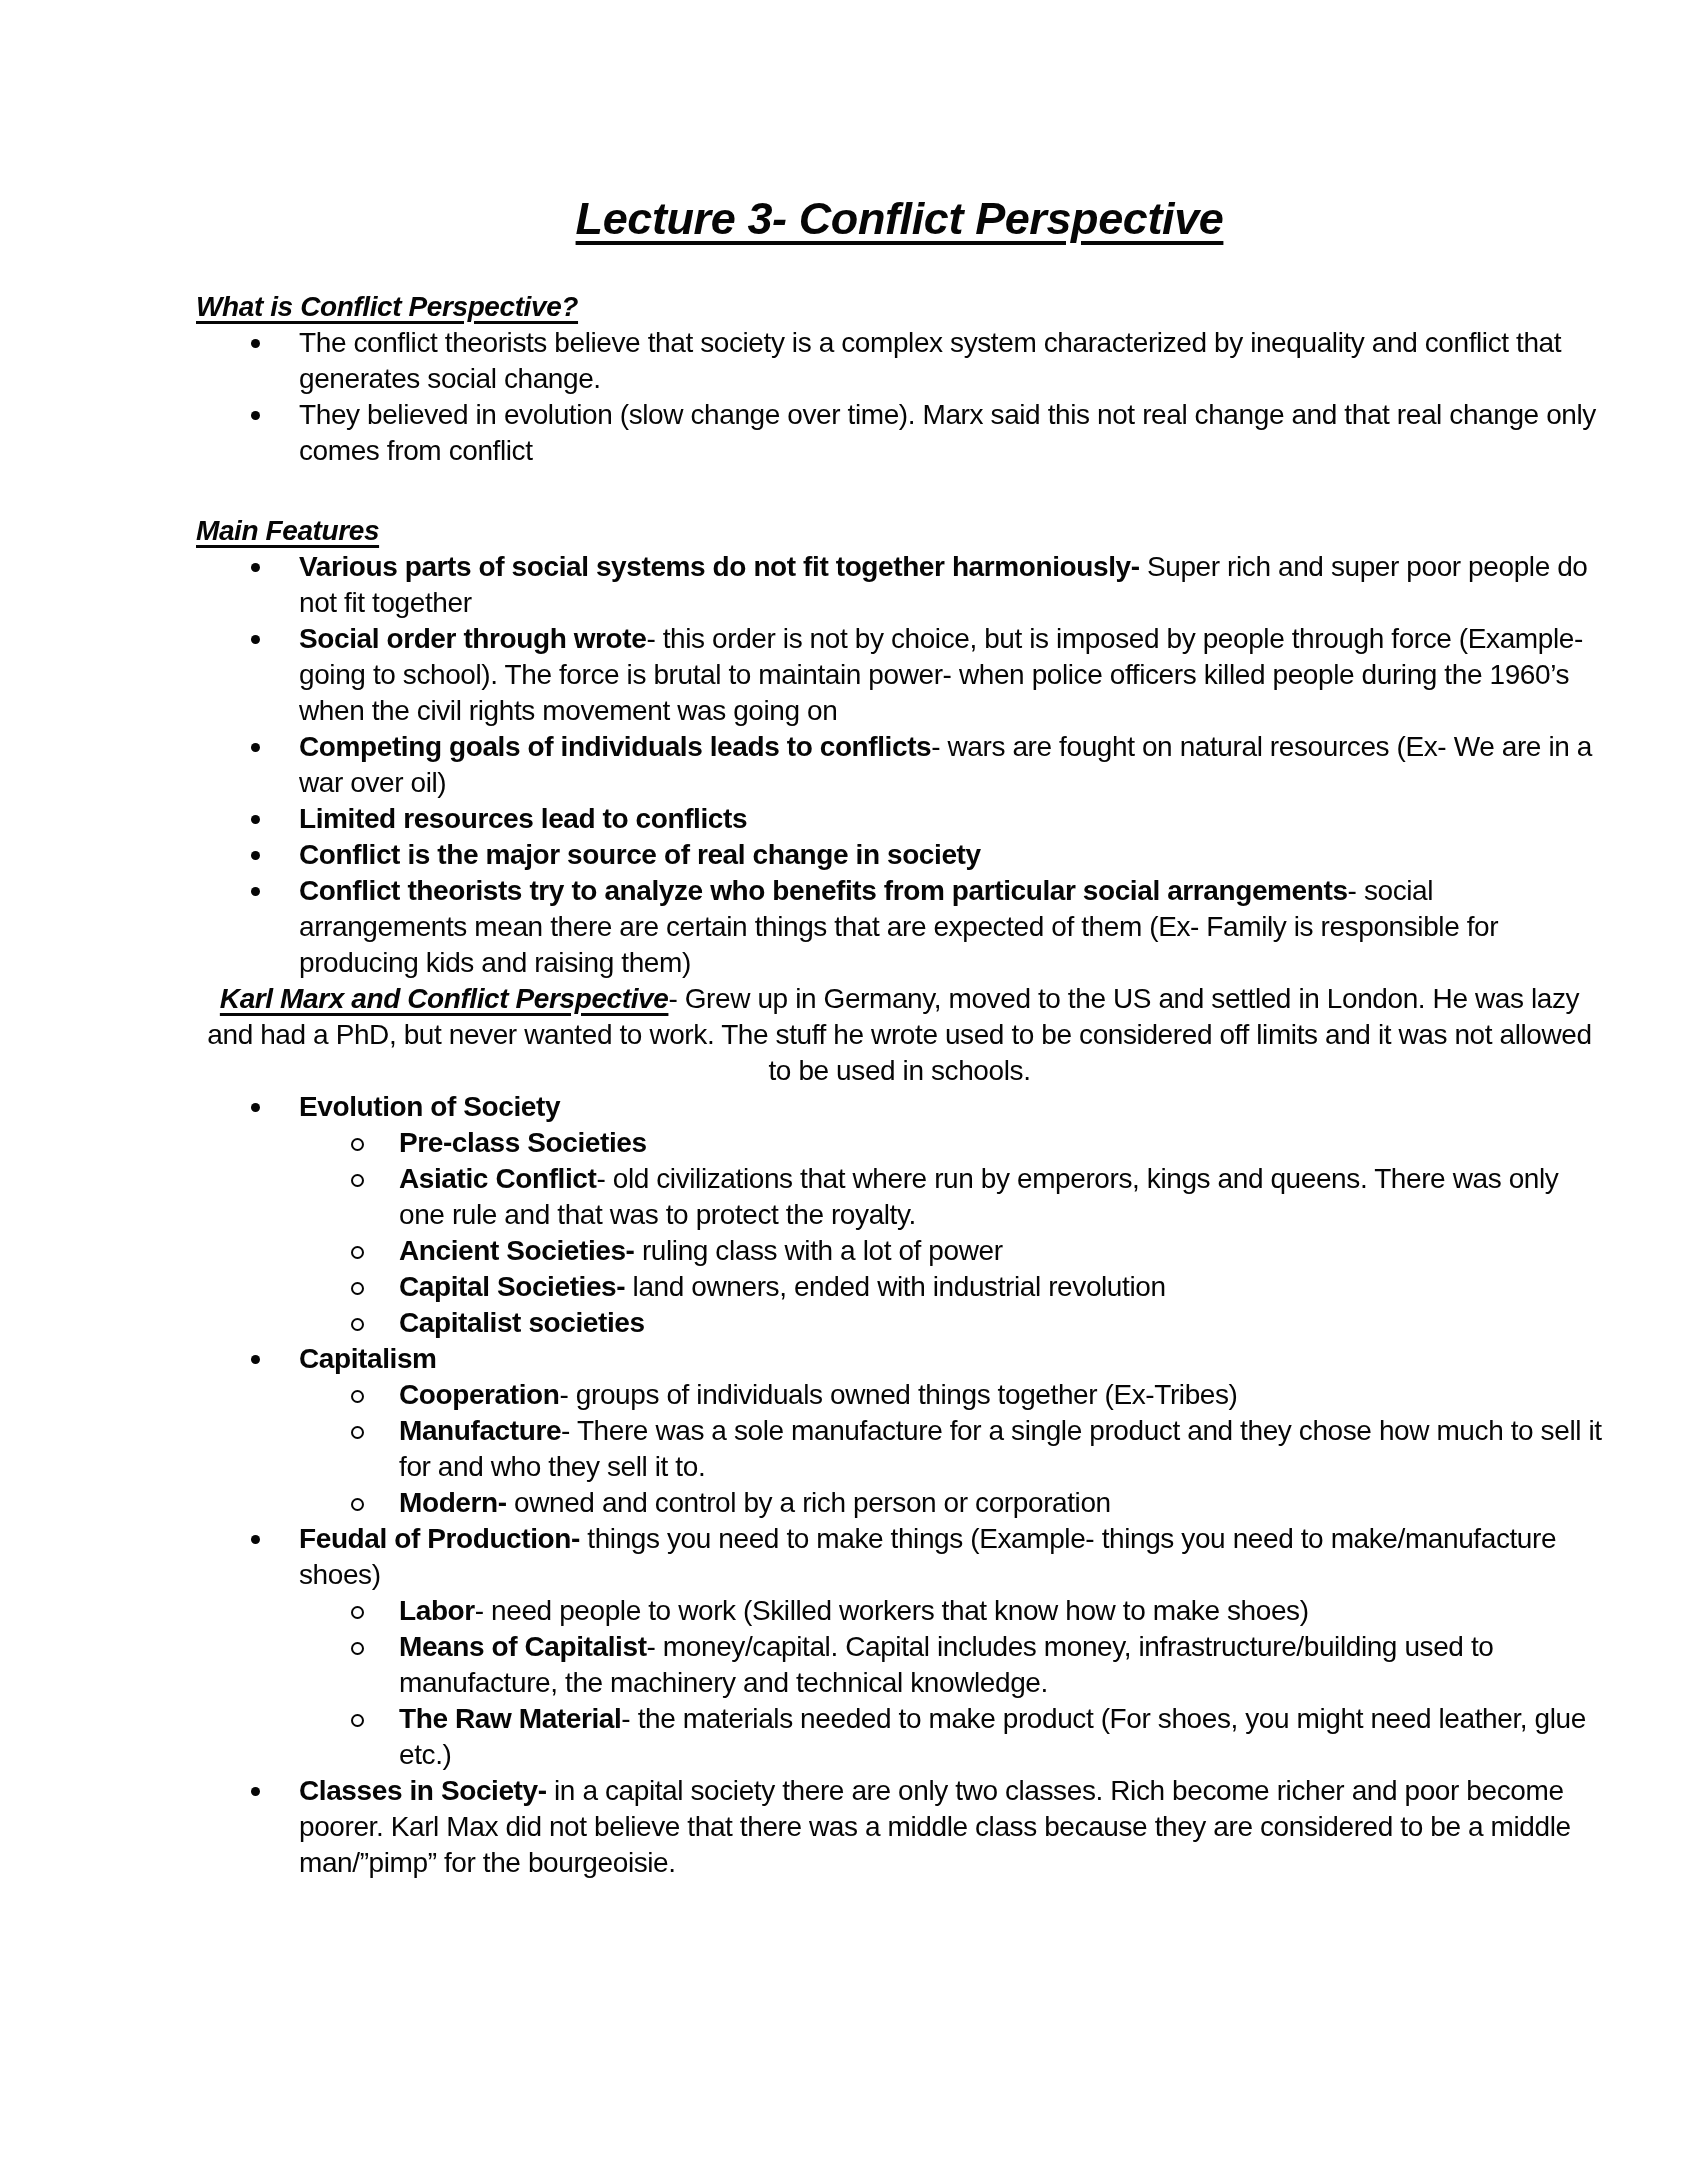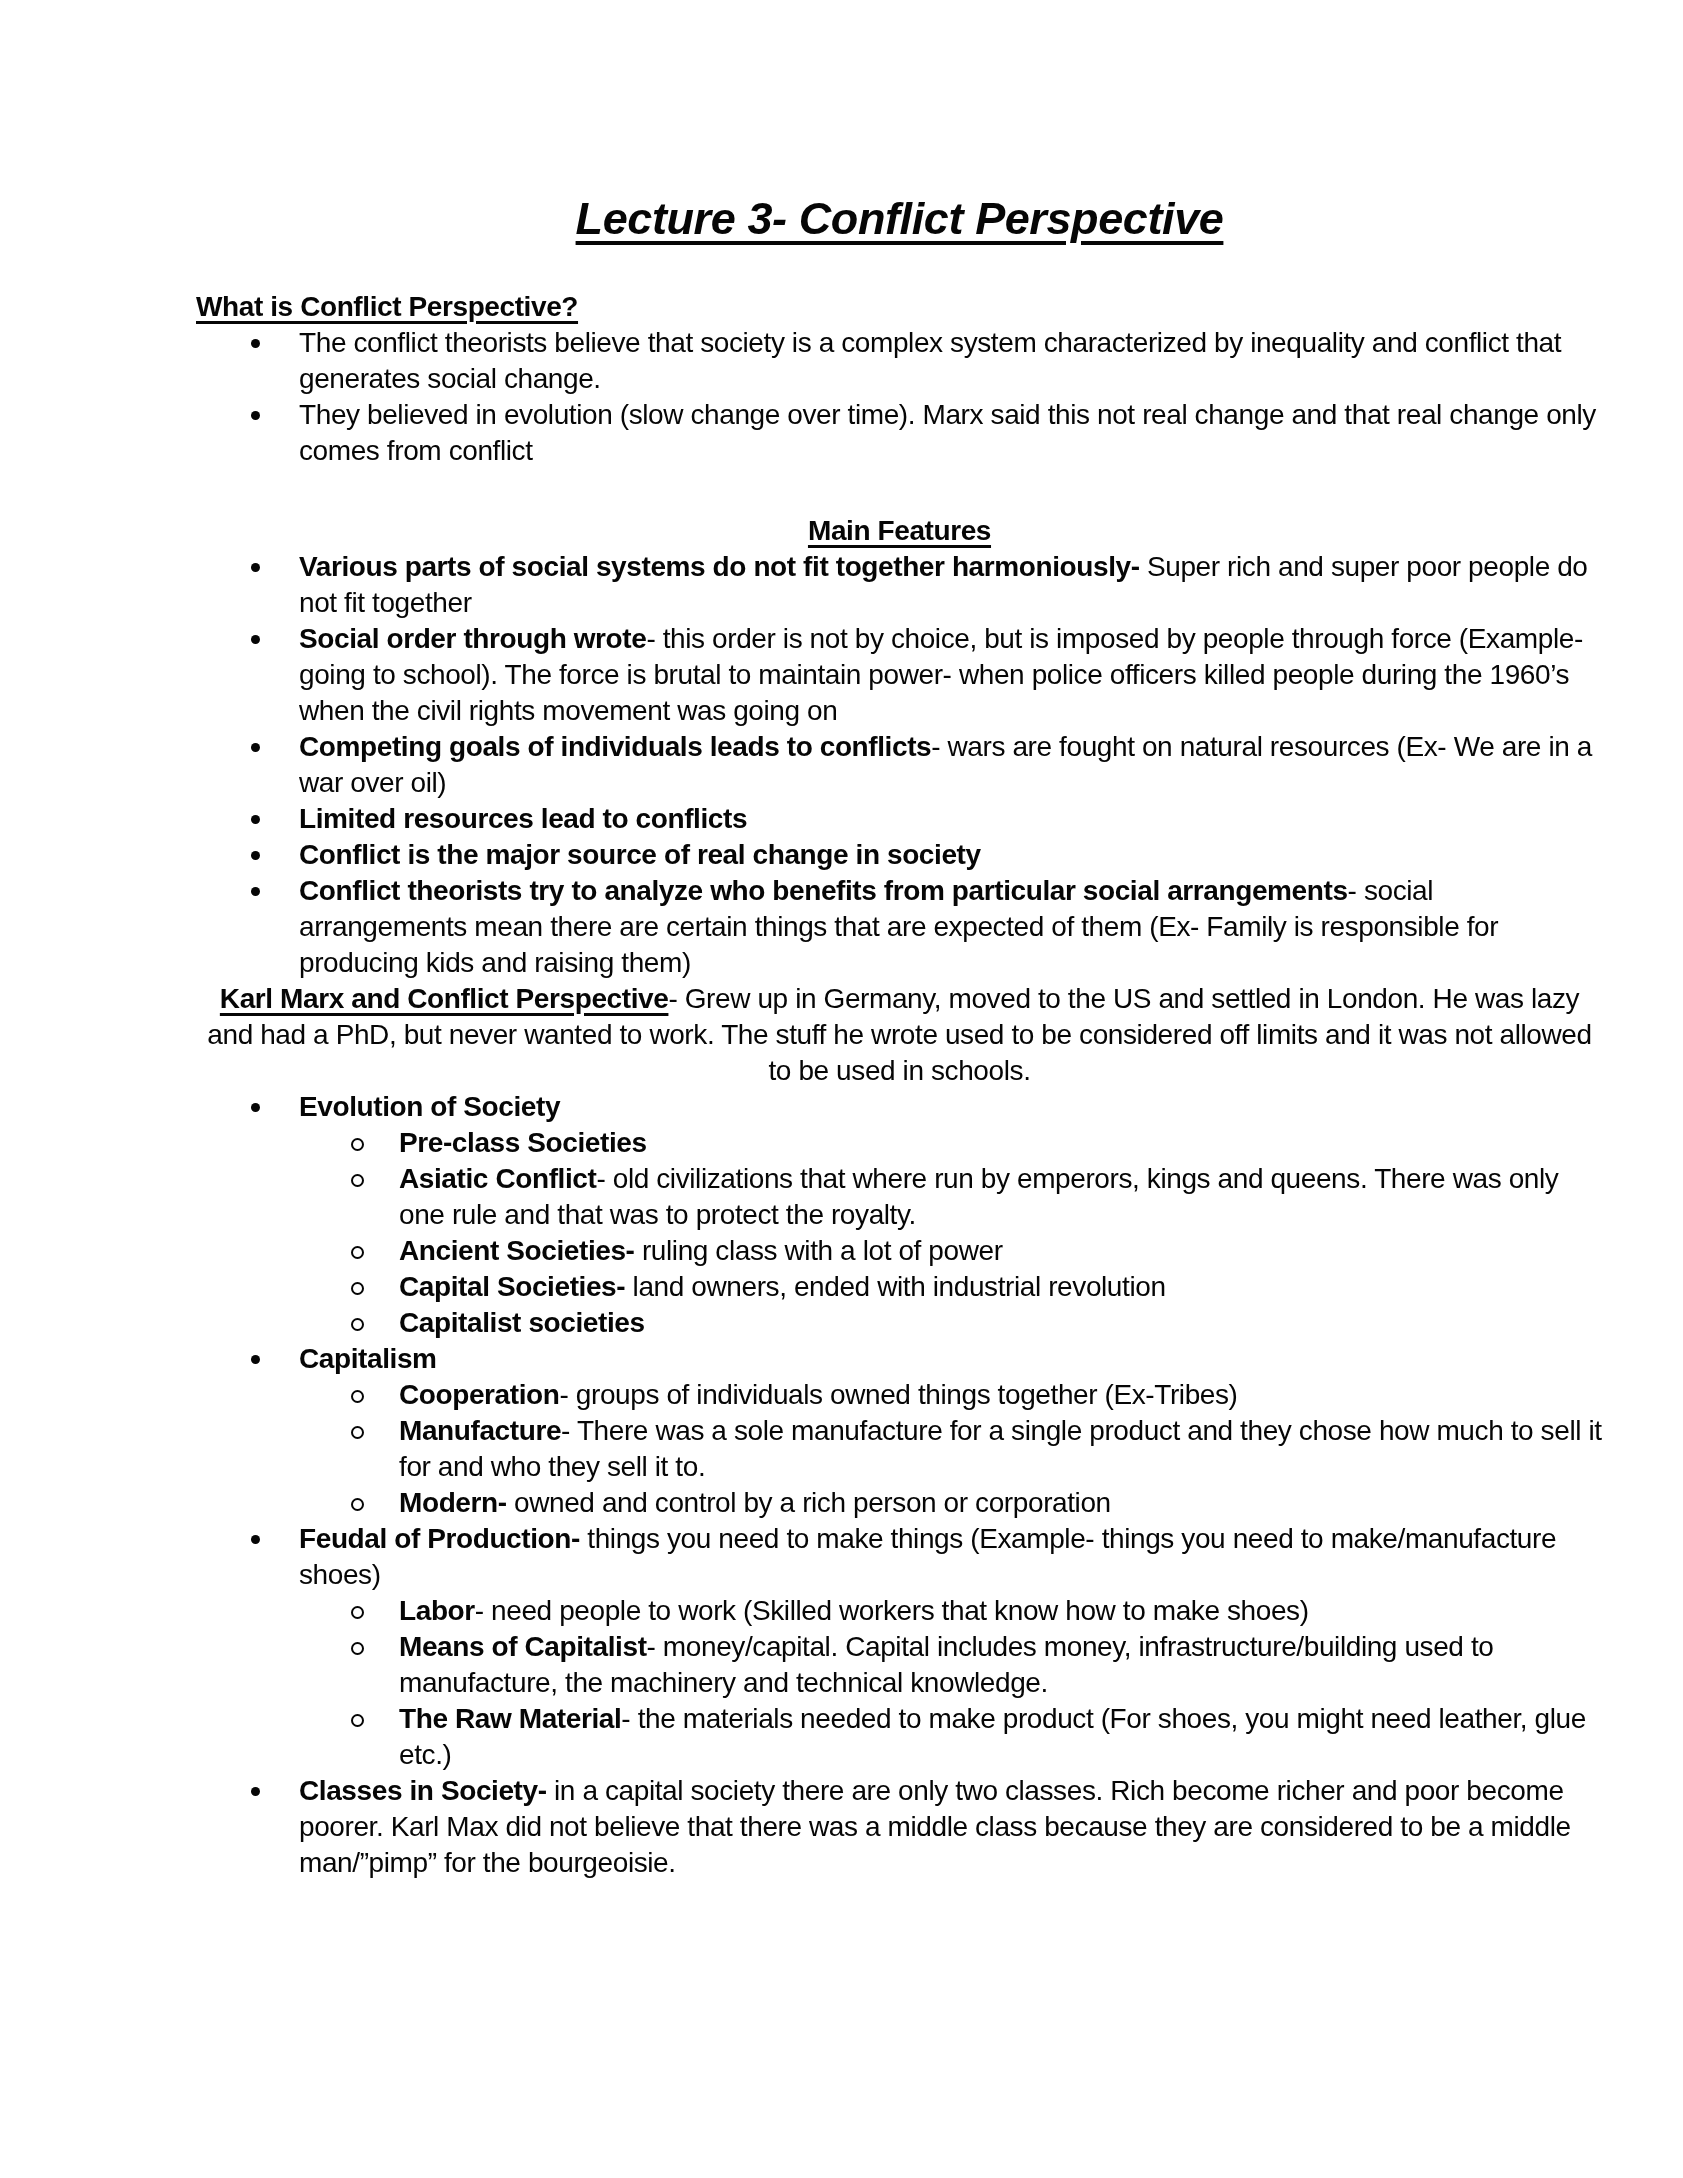--- a/index.html
+++ b/index.html
@@ -39,22 +39,23 @@
   }
   .sec-heading {
     margin: 0;
     font-weight: bold;
   }
   .sec-heading .u,
   .h-inline {
     text-decoration: underline;
     text-decoration-thickness: 3px;
     text-underline-offset: 5px;
+    font-style: italic;
   }
-  .sec-gap { margin-top: 44px; text-align: center; }
+  .sec-gap { margin-top: 44px; }
   .sec-gap-lg { margin-top: 50px; text-align: center; }
   .lead-para { margin: 0; }
   .h-inline { font-weight: bold; }
   .b { font-weight: bold; }
 
   ul.l1, ul.l2 {
     margin: 0;
     padding: 0;
     list-style: none;
   }

